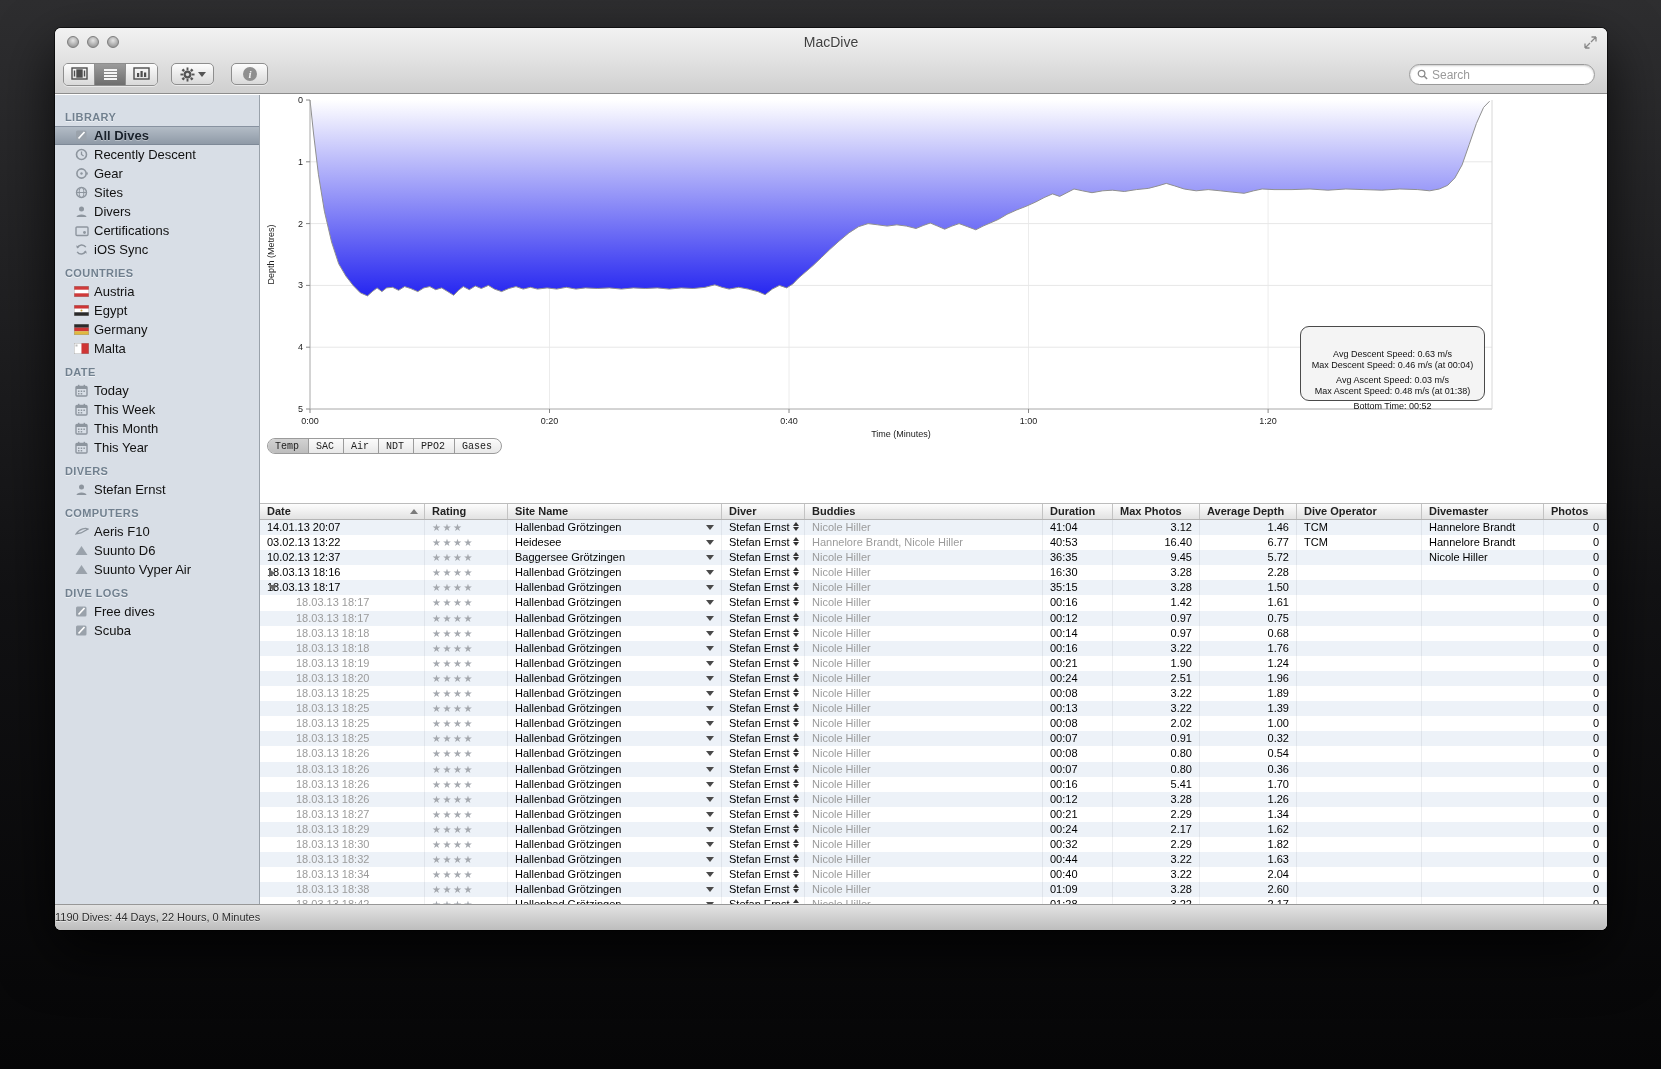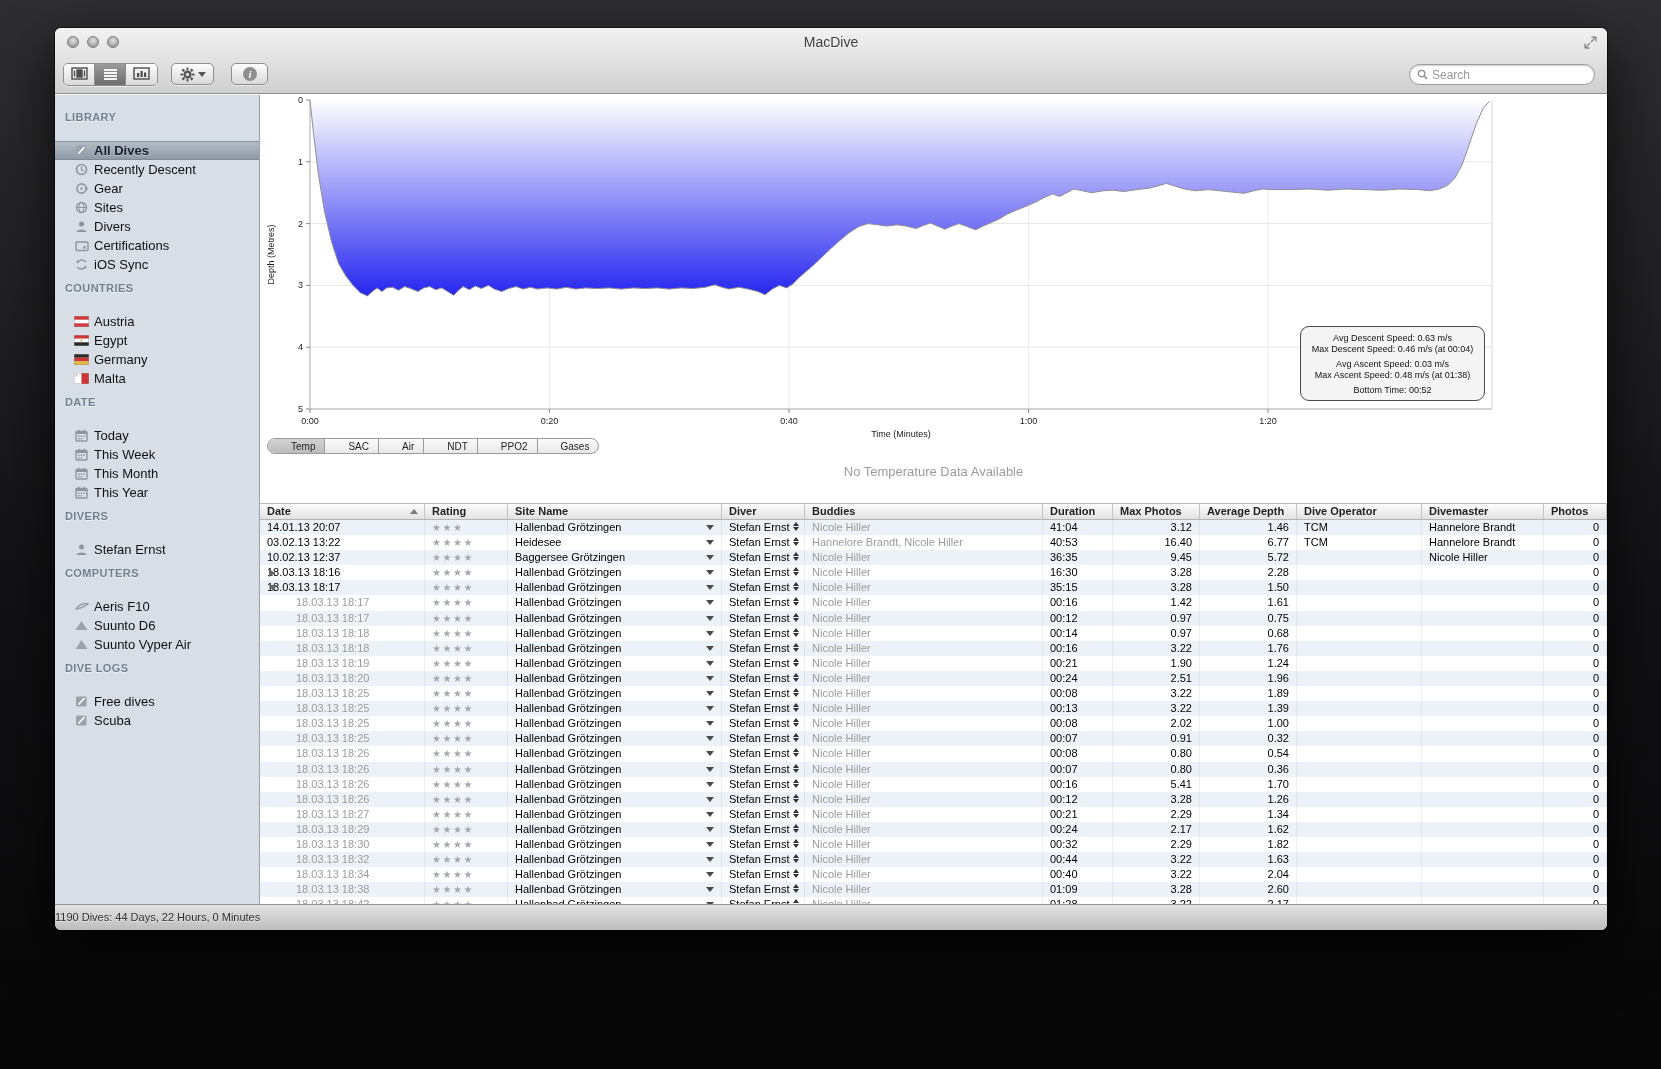--- a/index.html
+++ b/index.html
@@ -40,40 +40,40 @@
   .search svg { margin:0 4px 0 7px; flex:0 0 auto; }
   .search input { border:none; outline:none; background:transparent; font-size:12px; width:150px; color:#333;
     font-family:"Liberation Sans",sans-serif; }
   .search input::placeholder { color:#9a9a9a; }
 
   
   .content { position:absolute; left:0; top:67px; width:100%; bottom:26px; display:flex; }
 
   
   .sidebar { width:205px; flex:0 0 205px; background:#d8dee6; border-right:1px solid #9aa2ab; overflow:hidden; padding-top:8px; }
-  .section-title { font-size:11px; font-weight:bold; color:#71808f; letter-spacing:.4px; padding:8px 0 18px 10px;
+  .section-title { font-size:11px; font-weight:bold; color:#71808f; letter-spacing:.4px; padding:8px 0 3px 10px;
     text-shadow:0 1px 0 rgba(255,255,255,.6); }
   .side-item { height:19px; display:flex; align-items:center; padding-left:18px; font-size:13px; color:#111; cursor:default; }
   .side-item .sicon { width:17px; height:14px; margin-right:4px; display:flex; align-items:center; justify-content:center; flex:0 0 17px; }
   .side-item.selected { background:linear-gradient(#b3bcc6,#8f9aa7); border-top:1px solid #8892a0; border-bottom:1px solid #7e8997;
     font-weight:bold; color:#18202a; text-shadow:0 1px 0 rgba(255,255,255,.35); }
 
   
   .main { flex:1; position:relative; background:#fff; }
   .chartpane { position:absolute; left:0; top:0; width:1347px; height:408px; background:#fff; }
   .chartpane svg.plot { position:absolute; left:0; top:0; }
 
   .anno { position:absolute; left:1040px; top:231px; width:185px; height:75px; background:rgba(243,243,243,.95);
-    border:1px solid #4a4a4a; border-radius:9px; padding-top:6px; text-align:center; }
+    border:1px solid #4a4a4a; border-radius:9px; padding-top:22px; text-align:center; }
   .anno div { font-size:9px; line-height:10.5px; color:#111; }
   .anno div.blank { height:5px; }
 
   .tabs { position:absolute; left:7px; top:343px; display:flex; border:1px solid #9b9b9b; border-radius:8px; overflow:hidden;
     background:linear-gradient(#fbfbfb,#e8e8e8); height:16px; }
-  .tab { font-size:10px; color:#222; padding:1px 9px 0 23px; border-right:1px solid #9b9b9b; display:flex; align-items:center; cursor:default; }
+  .tab { font-size:10px; color:#222; padding:1px 9px 0 7px; border-right:1px solid #9b9b9b; display:flex; align-items:center; cursor:default;font-family:Liberation Mono, monospace; }
   .tab:last-child { border-right:none; }
   .tab.sel { background:linear-gradient(#d2d2d2,#bdbdbd); }
 
   .nodata { position:absolute; left:0; top:369px; width:100%; text-align:center; font-size:13px; color:#9b9b9b; }
 
   
   .tgrid { display:grid; grid-template-columns:165px 83px 214px 83px 238px 70px 87px 97px 125px 122px 1fr; }
   .thead { position:absolute; left:0; top:408px; width:1347px; height:17px;
     background:linear-gradient(#fdfdfd,#e2e2e2); border-top:1px solid #bcbcbc; border-bottom:1px solid #b4b4b4; }
   .th { font-size:11px; font-weight:bold; color:#222; padding:1px 0 0 7px; border-right:1px solid #c3c3c3;
@@ -489,21 +489,20 @@
             <div>Bottom Time: 00:52</div>
           </div>
         <div class="tabs" id="tabs">
             <div class="tab sel">Temp</div>
             <div class="tab">SAC</div>
             <div class="tab">Air</div>
             <div class="tab">NDT</div>
             <div class="tab">PPO2</div>
             <div class="tab">Gases</div>
           </div>
-        <div class="nodata">No Temperature Data Available</div>
       </div>
       <div class="thead tgrid" id="thead">
           <div class="th">Date<span class="sort"></span></div>
           <div class="th">Rating</div>
           <div class="th">Site Name</div>
           <div class="th">Diver</div>
           <div class="th">Buddies</div>
           <div class="th">Duration</div>
           <div class="th">Max Photos</div>
           <div class="th">Average Depth</div>

